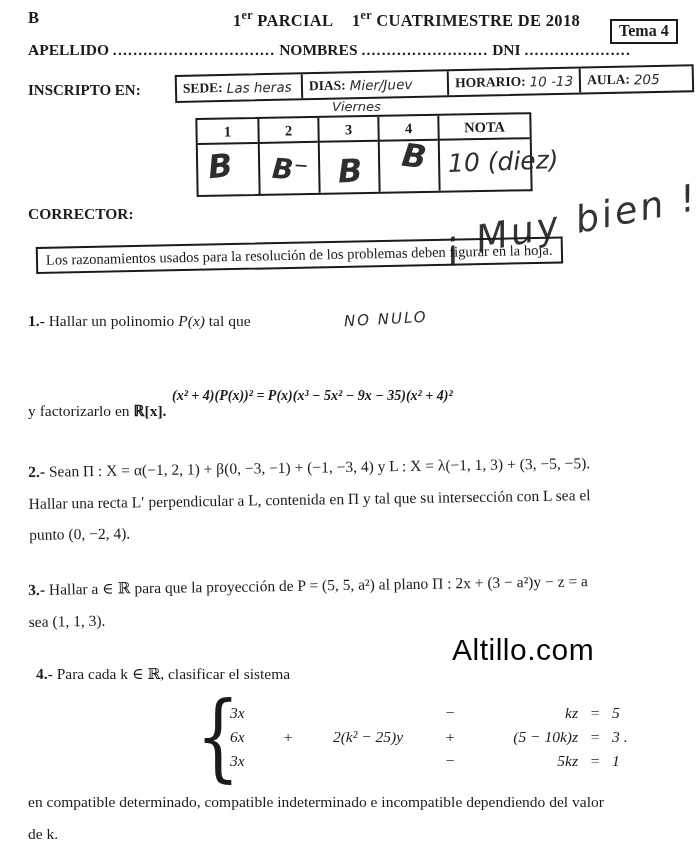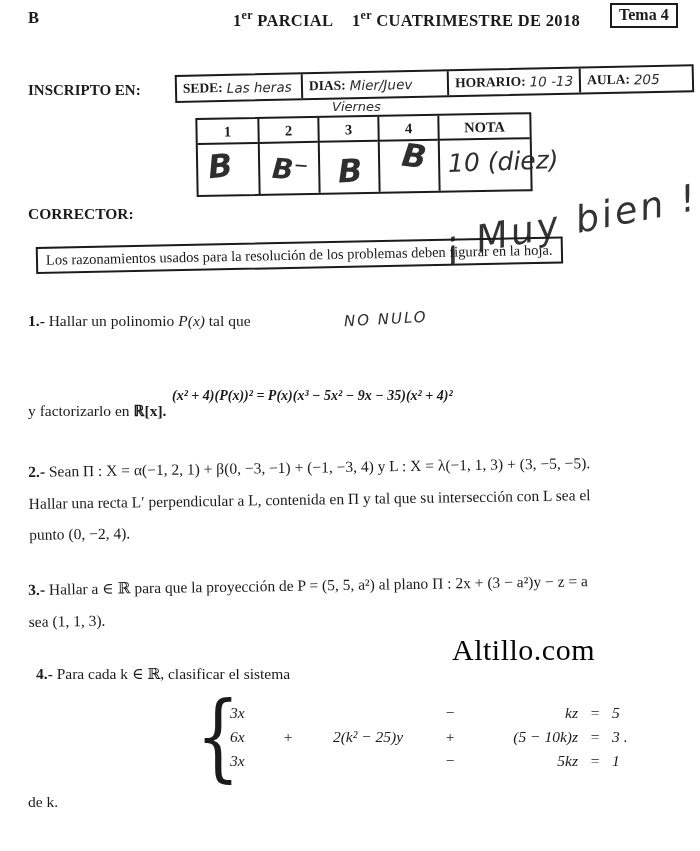--- a/index.html
+++ b/index.html
@@ -71,34 +71,42 @@
   }
   .sys-grid{
     display:grid;
     grid-template-columns:42px 32px 128px 36px 110px 34px 40px;
     row-gap:6px;font-size:15.5px;
   }
   .sys-grid .c{white-space:nowrap;}
   .ta-c{text-align:center;}
   .ta-r{text-align:right;}
   .watermark{
-    font-family:Liberation Serif, serif;
+    font-family:Liberation Sans, sans-serif;
     font-size:30px;color:#050505;letter-spacing:.5px;
   }
 </style>
 </head>
 <body>
 
 <div class="page">
 
   <span class="abs hdr" style="left:28px;top:8px;">B</span>
   <span class="abs hdr" style="left:233px;top:8px;"><span>1</span><sup>er</sup>&nbsp;<span>PARCIAL</span></span>
   <span class="abs hdr" style="left:352px;top:8px;"><span>1</span><sup>er</sup>&nbsp;<span>CUATRIMESTRE DE 2018</span></span>
-  <span class="abs tema-box" style="left:610px;top:3px;">Tema 4</span>
-
+  <span class="abs tema-box" style="left:610px;top:19px;">Tema 4</span>
+
+  <div class="abs identity" style="left:28px;top:41px;width:665px;">
+    <span class="b">APELLIDO</span>
+    <span class="dots">................................</span>
+    <span class="b">NOMBRES</span>
+    <span class="dots">.........................</span>
+    <span class="b">DNI</span>
+    <span class="dots">.....................</span>
+  </div>
 
   <span class="abs b" style="left:28px;top:82px;font-size:15px;">INSCRIPTO EN:</span>
   <div class="abs ins-table" style="left:175px;top:75px;width:515px;">
     <div class="ins-cell" style="width:127px;">
       <span>SEDE:</span>
       <span class="hand">Las heras</span>
     </div>
     <div class="ins-cell" style="width:150px;">
       <span>DIAS:</span>
       <span class="hand">Mier/Juev</span>
@@ -194,16 +202,17 @@
       <span class="c">3x</span>
       <span class="c ta-c"></span>
       <span class="c ta-c"></span>
       <span class="c ta-c">−</span>
       <span class="c ta-r">5kz</span>
       <span class="c ta-c">=</span>
       <span class="c">1</span>
     </div>
   </div>
   <div class="abs print para" style="left:28px;top:786px;">
+    <div>en compatible determinado, compatible indeterminado e incompatible dependiendo del valor</div>
     <div>de k.</div>
   </div>
 
 </div>
 
 </body></html>

